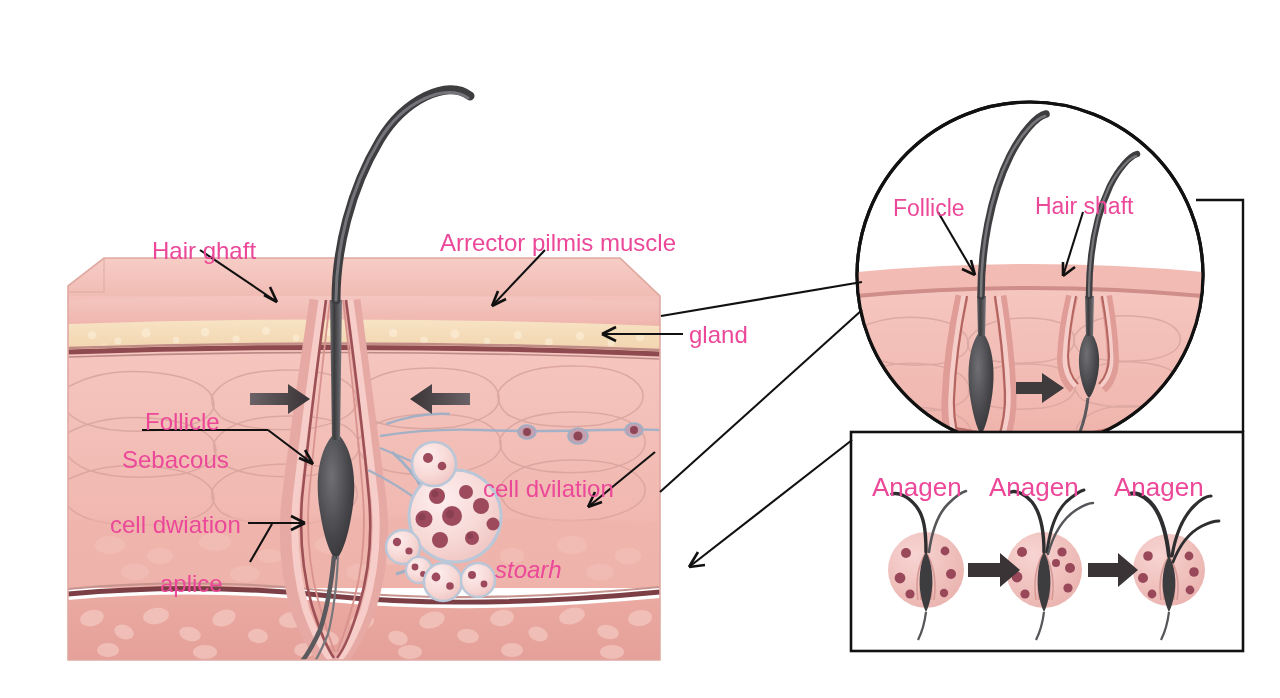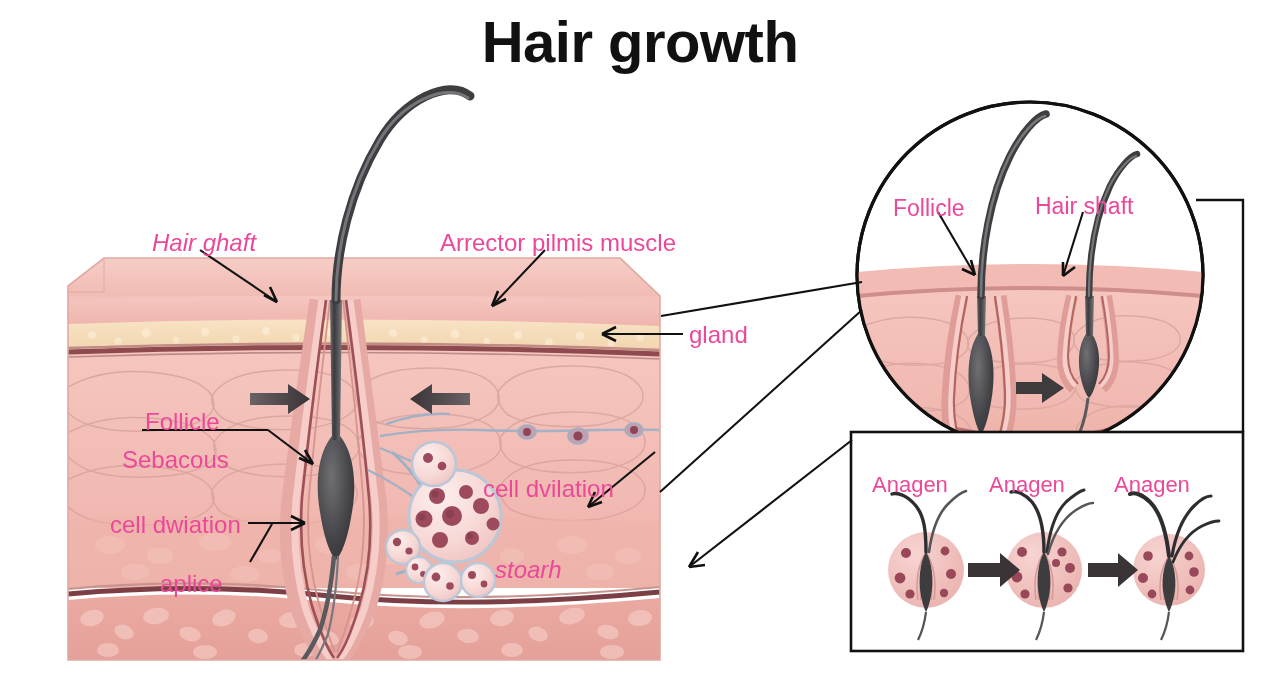--- a/index.html
+++ b/index.html
@@ -15,28 +15,27 @@
     position:absolute;left:0;top:12px;width:1280px;text-align:center;
     font-size:58px;font-weight:bold;color:#111111;letter-spacing:-0.5px;
     line-height:1.05;
   }
   .lbl{
     position:absolute;color:#ec4899;white-space:nowrap;
     font-weight:400;line-height:1;
   }
   .l24{font-size:24px;}
   .l23{font-size:23px;}
-  .l22{font-size:22px;}
+  .l22{font-size:26px;}
 </style>
 </head>
 <body>
 
 <div id="stage">
 
-  <div class="ttl">Hair growth</div>
 
   <svg id="art" width="1280" height="698" viewBox="0 0 1280 698">
     <defs>
       <linearGradient id="gEpi" x1="0" y1="0" x2="0" y2="1">
         <stop offset="0" stop-color="#f4c7c0"></stop>
           <stop offset="1" stop-color="#eeb1a9"></stop>
       </linearGradient>
       <linearGradient id="gTop" x1="0" y1="0" x2="0" y2="1">
         <stop offset="0" stop-color="#f6cdc6"></stop>
           <stop offset="1" stop-color="#f0bab2"></stop>
@@ -510,21 +509,21 @@
     </g>
 
     <g>
       <path d="M968,563 L1000,563 L1000,553 L1020,570 L1000,587 L1000,577 L968,577 Z" fill="#3a3437"></path>
     </g>
     <g>
       <path d="M1088,563 L1118,563 L1118,553 L1138,570 L1118,587 L1118,577 L1088,577 Z" fill="#3a3437"></path>
     </g>
   </svg>
 
-  <div class="lbl l24" style="left:152px;top:231px;font-style:italic;">Hair ghaft</div>
+  <div class="lbl l24" style="left:152px;top:239px;">Hair ghaft</div>
   <div class="lbl l24" style="left:440px;top:231px;">Arrector pilmis muscle</div>
   <div class="lbl l24" style="left:689px;top:323px;">gland</div>
   <div class="lbl l24" style="left:145px;top:410px;">Follicle</div>
   <div class="lbl l24" style="left:122px;top:448px;">Sebacous</div>
   <div class="lbl l24" style="left:110px;top:513px;">cell dwiation</div>
   <div class="lbl l24" style="left:160px;top:572px;">aplice</div>
   <div class="lbl l24" style="left:483px;top:477px;text-align:right;">cell dvilation</div>
   <div class="lbl l24" style="left:495px;top:558px;font-style:italic;">stoarh</div>
 
   <div class="lbl l23" style="left:893px;top:197px;">Follicle</div>

